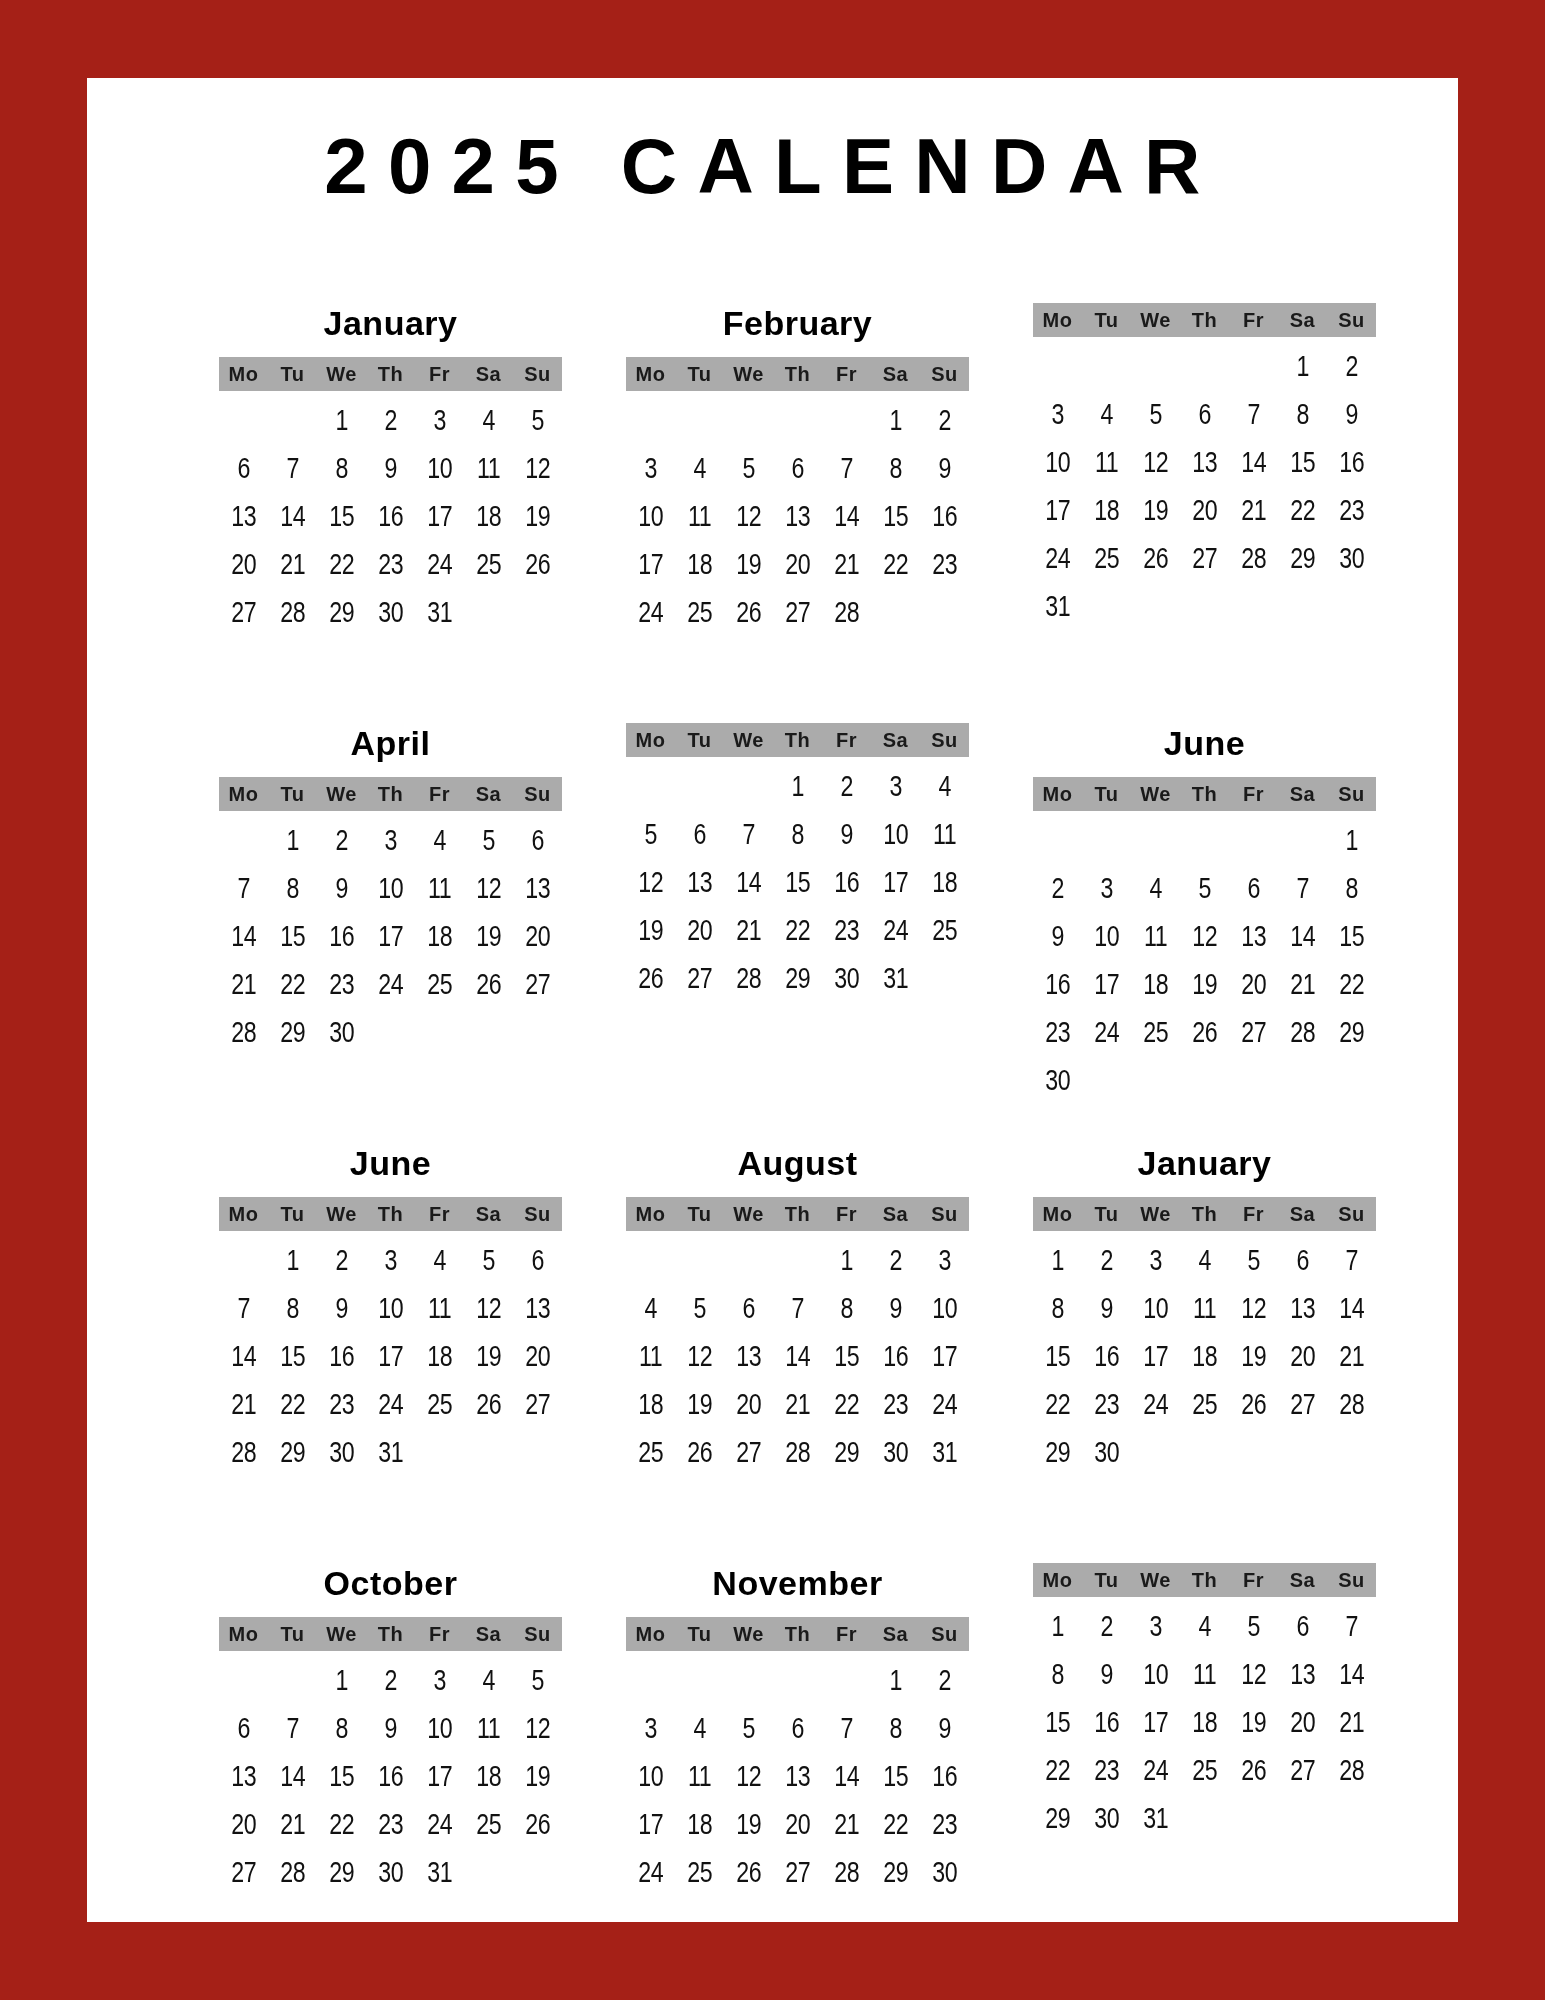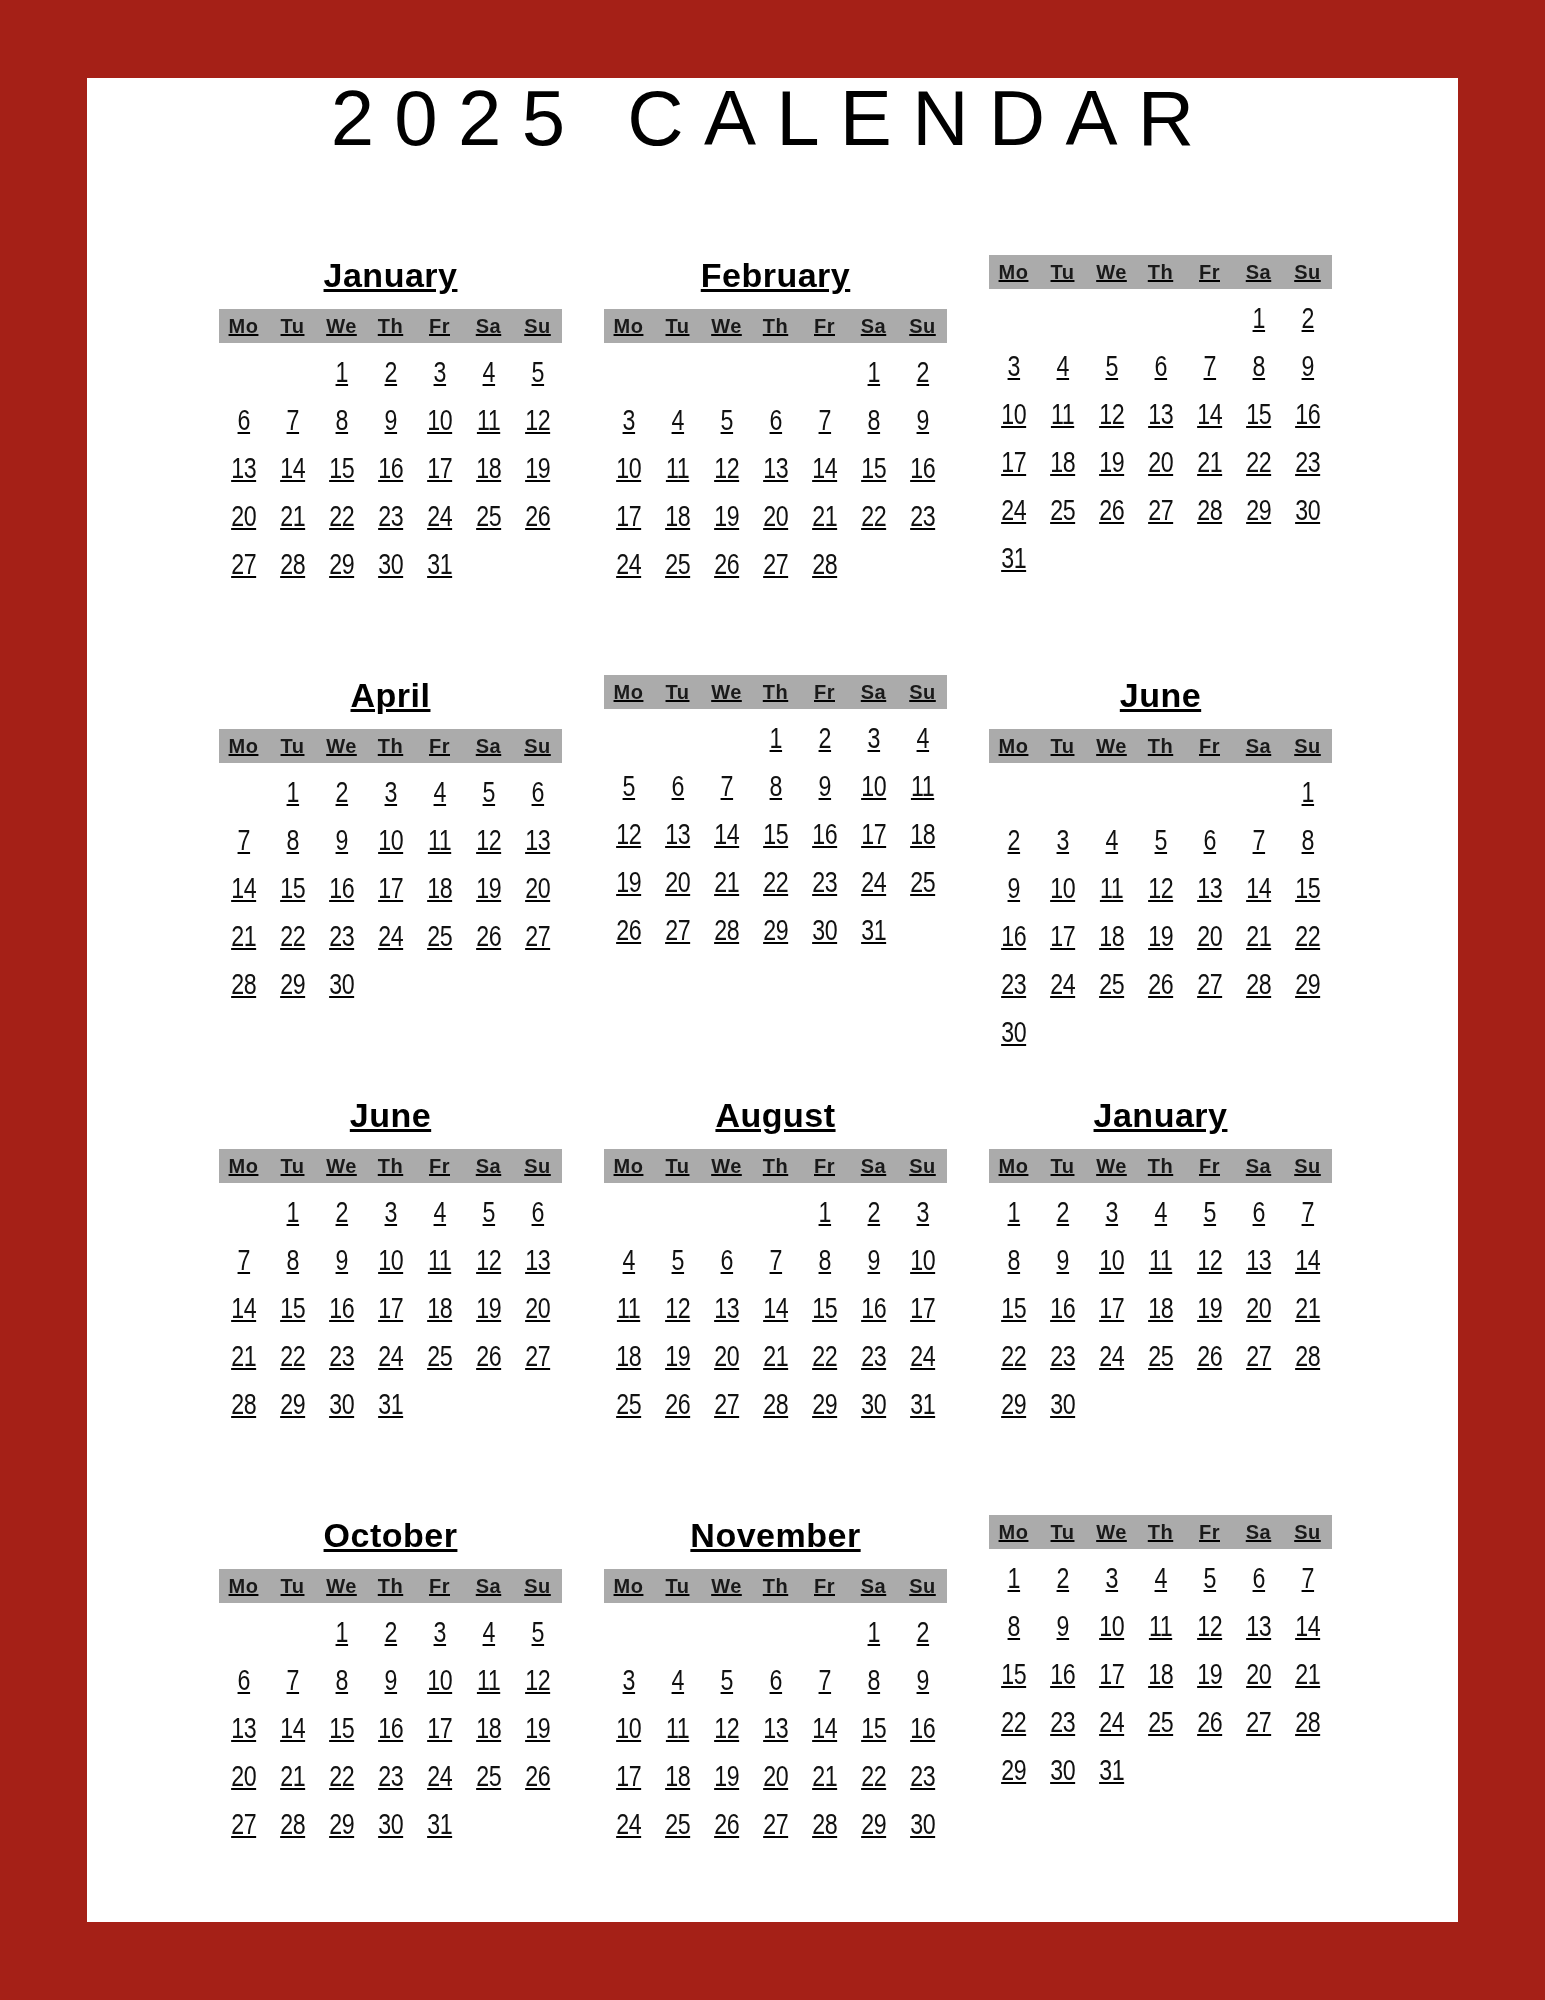--- a/index.html
+++ b/index.html
@@ -16,37 +16,37 @@
     font-family:"Liberation Sans", sans-serif;
   }
   .sheet{
     background:var(--paper);
     width:1371px;
     height:1844px;
     overflow:hidden;
   }
   .page-title{
     margin:0;
+    padding-top:48px;
     height:80px;
     text-align:center;
     font-family:"Liberation Sans", sans-serif;
-    font-weight:400;
+    font-weight:700;
     font-size:78px;
     line-height:80px;
     letter-spacing:0.26em;
     color:#000;
     white-space:nowrap;
   }
   .calendar-grid{
     display:grid;
     grid-template-columns:repeat(3,343px);
     grid-template-rows:420px 420px 420px auto;
-    column-gap:42px;
+    column-gap:64px;
     margin:97px 4px 0 132px;
-    text-decoration:underline;
   }
   .month{width:343px;}
   .month-name{
     margin:0 0 14px 0;
     text-align:center;
     font-size:34px;
     line-height:40px;
     font-weight:700;
     letter-spacing:0.5px;
     color:#000;

